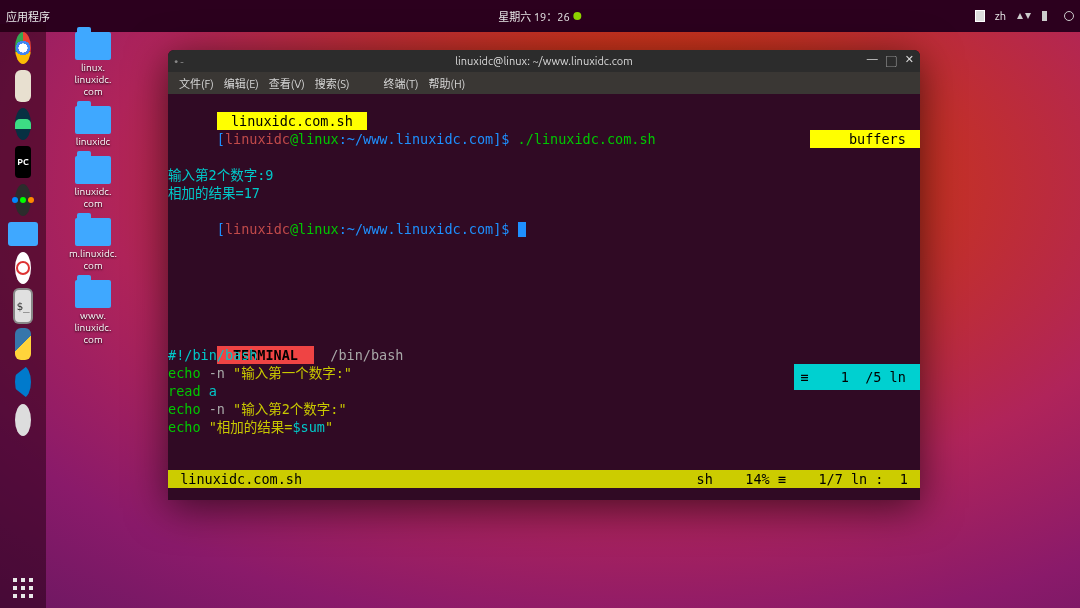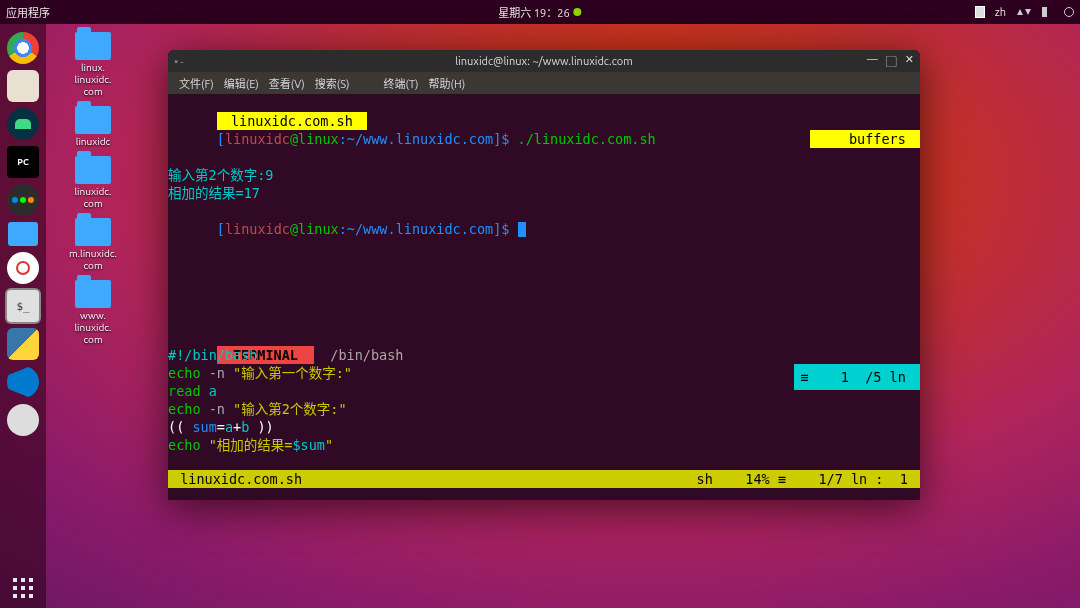--- a/index.html
+++ b/index.html
@@ -1,30 +1,30 @@
 <!DOCTYPE html>
 <html><head>
 <meta charset="utf-8">
 <style>
   * { margin:0; padding:0; box-sizing:border-box; }
   html,body { width:1080px; height:608px; overflow:hidden; font-family:"Ubuntu","Noto Sans CJK SC",sans-serif; }
   body {
     background: radial-gradient(ellipse 1200px 700px at 60% 30%, #e84a1f 0%, #c8331c 20%, #b0245a 45%, #8a1a6a 65%, #4a1558 100%);
   }
   
-  .topbar { position:absolute; top:0; left:0; right:0; height:24px; background:#2c001e; color:#e8e8e8; font-size:11px; display:flex; align-items:center; }
+  .topbar { position:absolute; top:0; left:0; right:0; height:32px; background:#2c001e; color:#e8e8e8; font-size:11px; display:flex; align-items:center; }
   .topbar .left { padding-left:6px; display:flex; gap:10px; }
   .topbar .center { position:absolute; left:50%; transform:translateX(-50%); display:flex; align-items:center; gap:4px; }
   .topbar .center .dot { width:8px; height:8px; border-radius:50%; background:#8fd400; display:inline-block; }
   .topbar .right { position:absolute; right:6px; display:flex; gap:10px; align-items:center; }
   .topbar .icon-sq { width:12px; height:12px; background:#ccc; }
   .topbar .tri { width:0; height:0; border-left:3px solid transparent; border-right:3px solid transparent; border-bottom:6px solid #ccc; display:inline-block; margin:0 1px; }
   
   .dock { position:absolute; left:0; top:24px; bottom:0; width:46px; background:rgba(40,0,20,0.55); display:flex; flex-direction:column; align-items:center; gap:6px; padding-top:8px; }
-  .dock-item { width:32px; height:32px; border-radius:50%; display:flex; align-items:center; justify-content:center; font-size:14px; }
+  .dock-item { width:16px; height:32px; border-radius:50%; display:flex; align-items:center; justify-content:center; font-size:14px; }
   .dock-bottom { position:absolute; bottom:10px; display:grid; grid-template-columns:repeat(3,4px); grid-gap:4px; }
   .dock-bottom span { width:4px; height:4px; background:#e8e8e8; }
   
   .desktop-icons { position:absolute; left:56px; top:32px; display:flex; flex-direction:column; gap:8px; width:74px; }
   .di { display:flex; flex-direction:column; align-items:center; font-size:10px; color:#fff; text-align:center; text-shadow:0 1px 2px #000; line-height:1.2; }
   .di .folder { width:36px; height:28px; background:#3fa8ff; border-radius:2px; position:relative; margin-bottom:2px; }
   .di .folder:before{content:"";position:absolute;top:-5px;left:2px;width:14px;height:5px;background:#3fa8ff;border-radius:2px 2px 0 0;}
   
   .window { position:absolute; left:168px; top:50px; width:752px; height:450px; background:#300a24; border-radius:6px 6px 0 0; box-shadow:0 8px 40px rgba(0,0,0,0.6); display:flex; flex-direction:column; }
   .titlebar { height:22px; background:#2c2c2c; border-radius:6px 6px 0 0; color:#dcdcdc; font-size:11px; display:flex; align-items:center; justify-content:center; position:relative; }
@@ -168,21 +168,20 @@
     <div class="row" style="position:absolute;top:234px;left:0;right:0;height:18px;">
       <span class="status-term" style="font-weight:bold;"> TERMINAL </span><span class="gray">  </span><span class="gray">/bin/bash</span>
       <span class="status-right-bar">≡    1  /5 ln </span>
     </div>
 
     <div style="position:absolute;top:252px;left:0;right:0;">
       <div class="row cyan">#!/bin/bash</div>
       <div class="row"><span class="green">echo</span> <span class="gray">-n</span> <span class="yel">"输入第一个数字:"</span></div>
       <div class="row"><span class="green">read</span> <span class="cyan">a</span></div>
       <div class="row"><span class="green">echo</span> <span class="gray">-n</span> <span class="yel">"输入第2个数字:"</span></div>
-      <div class="row"><span class="white">(( </span><span class="blue">sum</span><span class="white">=</span><span class="cyan">a</span><span class="white">+</span><span class="cyan">b</span><span class="white"> ))</span></div>
       <div class="row"><span class="green">echo</span> <span class="yel">"</span><span class="yel">相加的结果=</span><span class="cyan">$sum</span><span class="yel">"</span></div>
     </div>
 
     <div class="bottom-status">
       <span class="spaced"> linuxidc.com.sh</span>
       <span style="flex:1"></span>
       <span class="spaced">sh    14% ≡    1/7 ln :  1 </span>
     </div>
   </div>
 </div>

